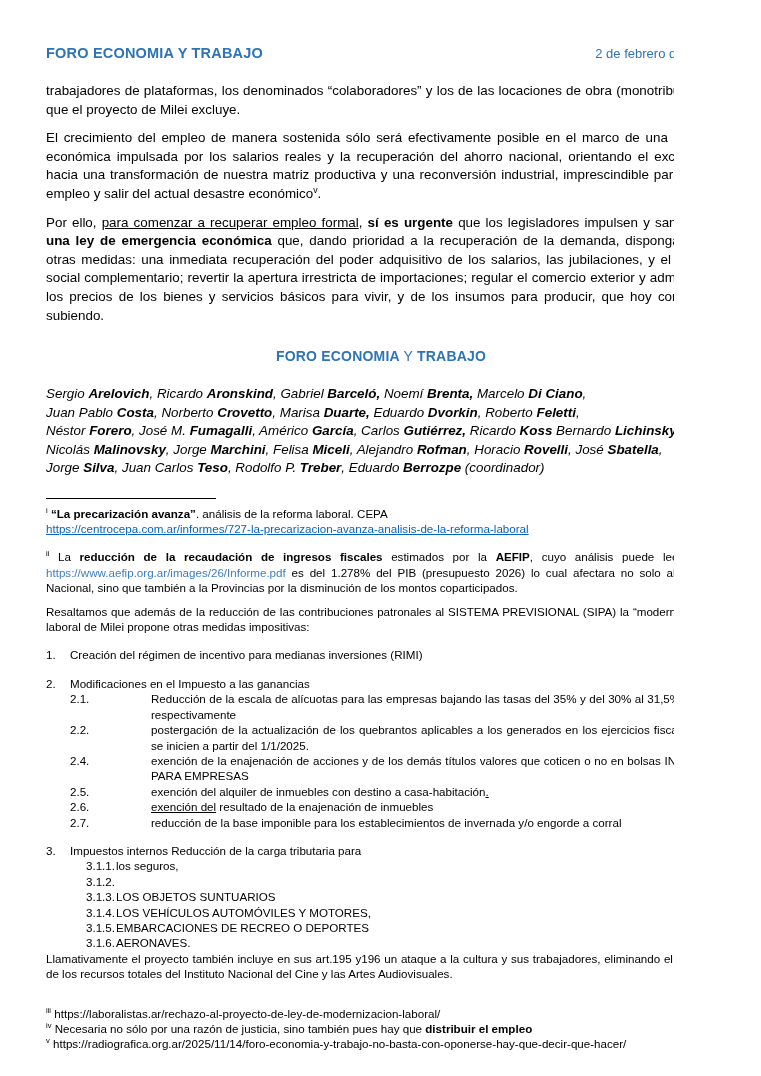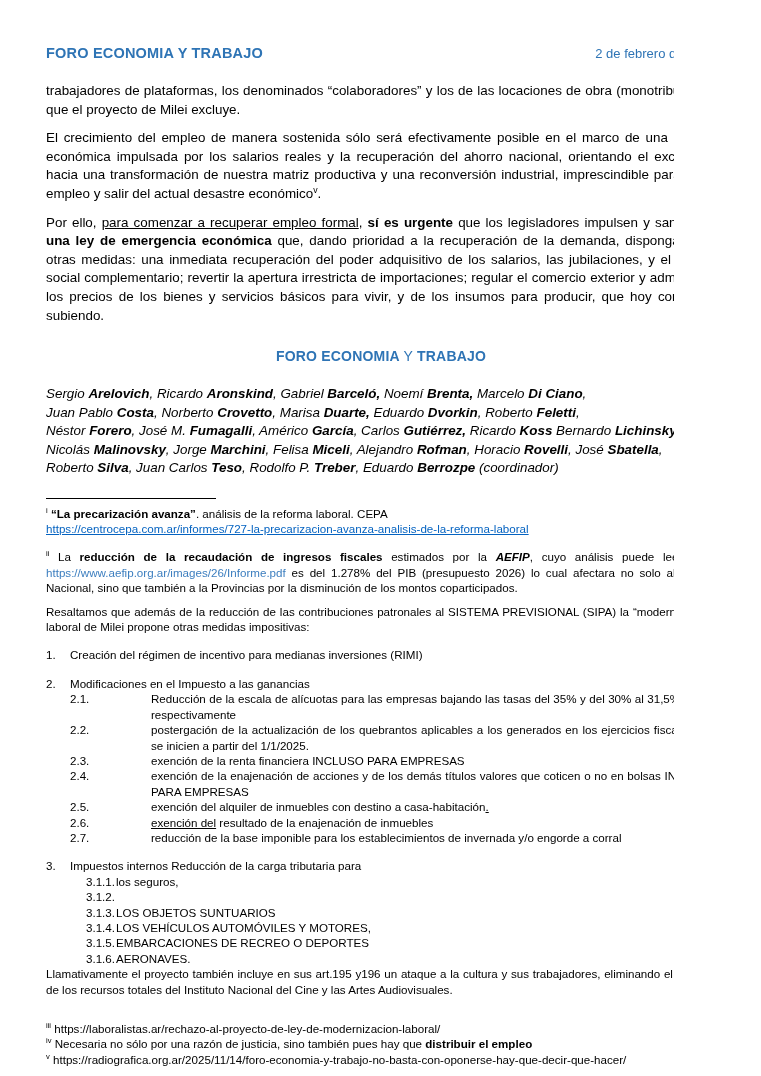--- a/index.html
+++ b/index.html
@@ -41,21 +41,21 @@
   .row { display:flex; font-size:11.6px; line-height:15.4px; }
   .row .num { flex:none; }
   .row .txt { flex:1; text-align:justify; }
   .row.l1 .num { width:24px; }
   .row.l2 { padding-left:24px;gap:48px; } .row.l2 .num { width:33px; }
   .row.l3 { padding-left:40px; } .row.l3 .num { width:30px; }
   .row.gap { margin-top:13px; }
 
   
   .b { font-weight:bold; }
-  .i { font-style:italic; }
+  .i { }
   .u { text-decoration:underline; }
   .link  { color:var(--link,#0563C1); text-decoration:underline; cursor:pointer; }
   .link2 { color:var(--link2,#3C7EBF); cursor:pointer; }
   sup { font-size:0.65em; vertical-align:super; line-height:0; }
 
   
   .badge {
     position:absolute; left:716px; top:271px;
     width:42px; height:40px; border-radius:50%;
     background:var(--green,#9BBB59);
@@ -79,21 +79,21 @@
     <p class="para"><span>El crecimiento del empleo de manera sostenida sólo será efectivamente posible en el marco de una política económica impulsada por los salarios reales y la recuperación del ahorro nacional, orientando el excedente hacia una transformación de nuestra matriz productiva y una reconversión industrial, imprescindible para crear empleo y salir del actual desastre económico</span><sup>v</sup><span>.</span></p>
     <p class="para last-flush"><span>Por ello, </span><span class="u">para comenzar a recuperar empleo formal</span><span>, </span><span class="b">sí es urgente</span><span> que los legisladores impulsen y sancionen </span><span class="b">una ley de emergencia económica</span><span> que, dando prioridad a la recuperación de la demanda, disponga entre otras medidas: una inmediata recuperación del poder adquisitivo de los salarios, las jubilaciones, y el salario social complementario; revertir la apertura irrestricta de importaciones; regular el comercio exterior y administrar los precios de los bienes y servicios básicos para vivir, y de los insumos para producir, que hoy continúan subiendo.</span></p>
 
     <div class="mid-heading"><span class="b">FORO ECONOMIA </span><span>Y</span><span class="b"> TRABAJO</span></div>
 
     <div class="names">
         <div><span>Sergio </span><span class="b">Arelovich</span><span>, Ricardo </span><span class="b">Aronskind</span><span>, Gabriel </span><span class="b">Barceló,</span><span> Noemí </span><span class="b">Brenta,</span><span> Marcelo </span><span class="b">Di Ciano</span><span>,</span></div>
         <div><span>Juan Pablo </span><span class="b">Costa</span><span>, Norberto </span><span class="b">Crovetto</span><span>, Marisa </span><span class="b">Duarte,</span><span> Eduardo </span><span class="b">Dvorkin</span><span>, Roberto </span><span class="b">Feletti</span><span>,</span></div>
         <div><span>Néstor </span><span class="b">Forero</span><span>, José M. </span><span class="b">Fumagalli</span><span>, Américo </span><span class="b">García</span><span>, Carlos </span><span class="b">Gutiérrez,</span><span> Ricardo </span><span class="b">Koss</span><span> Bernardo </span><span class="b">Lichinsky</span><span>,</span></div>
         <div><span>Nicolás </span><span class="b">Malinovsky</span><span>, Jorge </span><span class="b">Marchini</span><span>, Felisa </span><span class="b">Miceli</span><span>, Alejandro </span><span class="b">Rofman</span><span>, Horacio </span><span class="b">Rovelli</span><span>, José </span><span class="b">Sbatella</span><span>,</span></div>
-        <div><span>Roberto </span><span class="b">Silva</span><span>, Juan Carlos </span><span class="b">Teso</span><span>, Rodolfo P. </span><span class="b">Treber</span><span>, Eduardo </span><span class="b">Berrozpe</span><span> (coordinador)</span></div>
+        <div><span>Jorge </span><span class="b">Silva</span><span>, Juan Carlos </span><span class="b">Teso</span><span>, Rodolfo P. </span><span class="b">Treber</span><span>, Eduardo </span><span class="b">Berrozpe</span><span> (coordinador)</span></div>
       </div>
 
     <hr class="fsep">
 
     <div class="fn fn-block"><sup>i</sup><span> </span><span class="b">“La precarización avanza”</span><span>. análisis de la reforma laboral. CEPA</span><br><span class="link">https://centrocepa.com.ar/informes/727-la-precarizacion-avanza-analisis-de-la-reforma-laboral</span></div>
     <div class="fn fn-block tight"><sup>ii</sup><span> La </span><span class="b">reducción de la recaudación de ingresos fiscales</span><span> estimados por la </span><span class="b i">AEFIP</span><span>, cuyo análisis puede leerse en </span><span class="link2">https://www.aefip.org.ar/images/26/Informe.pdf</span><span> es del 1.278% del PIB (presupuesto 2026) lo cual afectara no solo al Tesoro Nacional, sino que también a la Provincias por la disminución de los montos coparticipados.</span></div>
     <div class="fn"><span>Resaltamos que además de la reducción de las contribuciones patronales al SISTEMA PREVISIONAL (SIPA) la “modernización” laboral de Milei propone otras medidas impositivas:</span></div>
 
     <div>
         <div class="row l1 gap">
@@ -104,24 +104,20 @@
           <span class="num">2.</span>
           <div class="txt"><span>Modificaciones en el Impuesto a las ganancias</span></div>
         </div>
         <div class="row l2">
           <span class="num">2.1.</span>
           <div class="txt"><span>Reducción de la escala de alícuotas para las empresas bajando las tasas del 35% y del 30% al 31,5% y 27% respectivamente</span></div>
         </div>
         <div class="row l2">
           <span class="num">2.2.</span>
           <div class="txt"><span>postergación de la actualización de los quebrantos aplicables a los generados en los ejercicios fiscales que se inicien a partir del 1/1/2025.</span></div>
-        </div>
-        <div class="row l2">
-          <span class="num">2.3.</span>
-          <div class="txt"><span>exención de la renta financiera INCLUSO PARA EMPRESAS</span></div>
         </div>
         <div class="row l2">
           <span class="num">2.4.</span>
           <div class="txt"><span>exención de la enajenación de acciones y de los demás títulos valores que coticen o no en bolsas INCLUSO PARA EMPRESAS</span></div>
         </div>
         <div class="row l2">
           <span class="num">2.5.</span>
           <div class="txt"><span>exención del alquiler de inmuebles con destino a casa-habitación</span><span class="u">.</span></div>
         </div>
         <div class="row l2">

